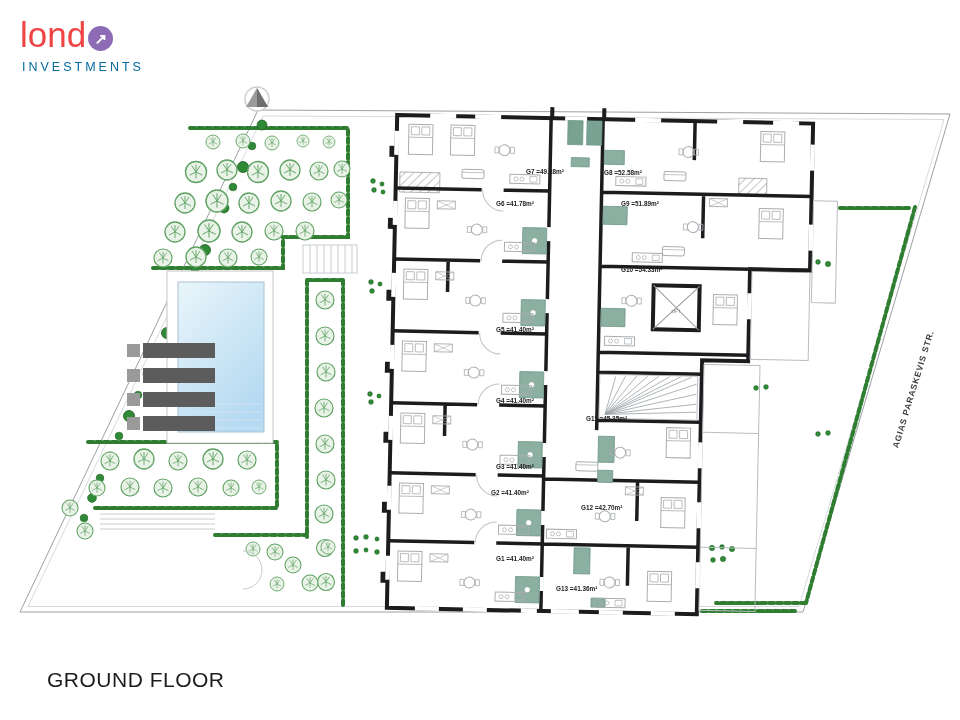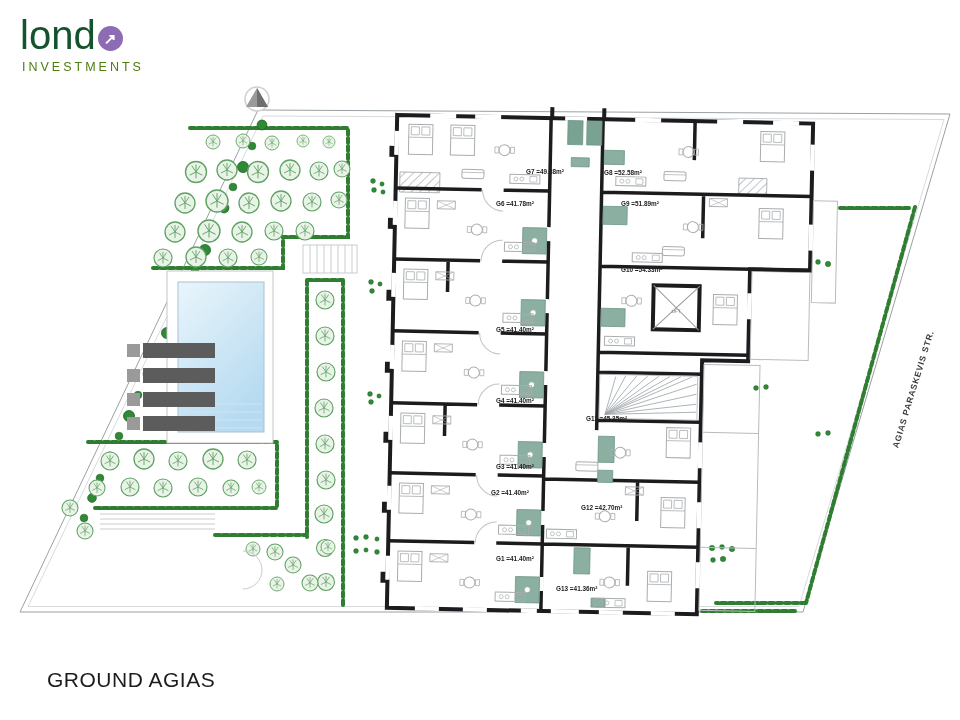--- a/index.html
+++ b/index.html
@@ -1,25 +1,25 @@
 <!DOCTYPE html>
 <html><head>
 <meta charset="utf-8">
 <style>
   html,body{margin:0;padding:0;background:#ffffff;}
   .stage{position:relative;width:960px;height:720px;background:#fff;overflow:hidden;
          font-family:"Liberation Sans",sans-serif;}
   
   .logo{position:absolute;left:20px;top:10px;display:flex;align-items:flex-start;height:50px;}
-  .logo .word{font-size:40px;line-height:50px;font-weight:500;color:#14532d;letter-spacing:0px;}
+  .logo .word{font-size:35px;line-height:50px;font-weight:500;color:#ef4444;letter-spacing:0px;}
   .logo-o{width:25px;height:25px;border-radius:50%;background:#8d6cb5;display:inline-flex;
           align-items:center;justify-content:center;margin:16px 2px 0 2px;}
   .logo-o span{color:#fff;font-size:15px;font-weight:bold;line-height:1;}
   .logo-sub{position:absolute;left:22px;top:60px;font-size:12.5px;letter-spacing:3px;
-            color:#4d7c0f;font-weight:500;}
+            color:#0369a1;font-weight:500;}
   
   .floor-title{position:absolute;left:47px;top:668px;font-size:21px;color:#1d1d1d;
                font-weight:500;letter-spacing:0.5px;}
   
   svg.plan{position:absolute;left:0;top:0;}
   svg .apt{font-family:"Liberation Sans",sans-serif;font-size:6.4px;font-weight:bold;fill:#222;}
   svg .lift-t{font-family:"Liberation Sans",sans-serif;font-size:4.4px;fill:#555;}
   svg .street{font-family:"Liberation Sans",sans-serif;font-size:8.5px;font-weight:bold;
               fill:#3a3a3a;letter-spacing:0.8px;}
 </style>
@@ -29,21 +29,21 @@
 <div class="stage">
 
   <div class="logo">
     <span class="word">lond</span>
     <span class="logo-o">
         <span>↗</span>
       </span>
   </div>
   <div class="logo-sub">INVESTMENTS</div>
 
-  <div class="floor-title">GROUND AGIAS</div>
+  <div class="floor-title">GROUND FLOOR</div>
 
   <svg class="plan" width="960" height="720" viewBox="0 0 960 720">
     <defs>
       <linearGradient id="poolg" x1="0" y1="0" x2="0.6" y2="1">
         <stop offset="0" stop-color="#eaf5fb"></stop>
           <stop offset="1" stop-color="#b5daf1"></stop>
       </linearGradient>
       <pattern id="hatch" width="6" height="6" patternUnits="userSpaceOnUse" patternTransform="rotate(45)">
         <line x1="0" y1="0" x2="0" y2="6" stroke="#9aa0a4" stroke-width="1.2"></line>
       </pattern>

